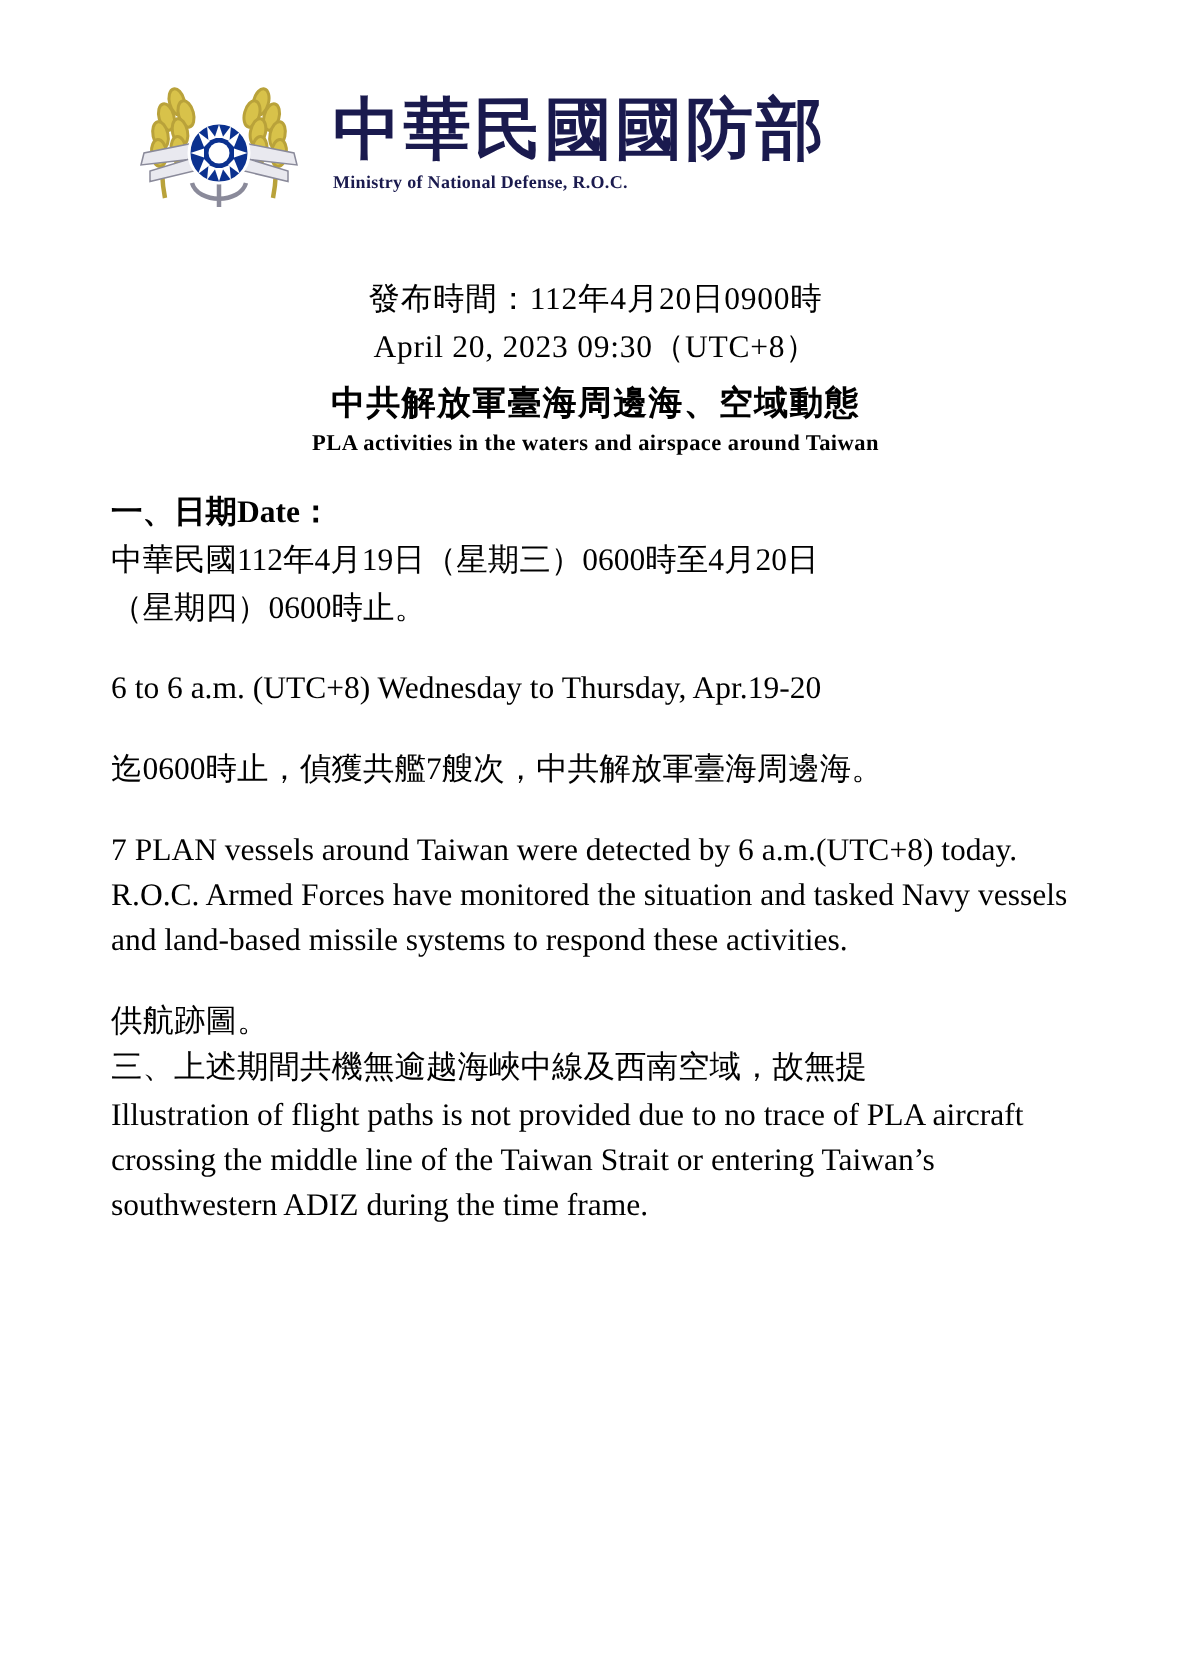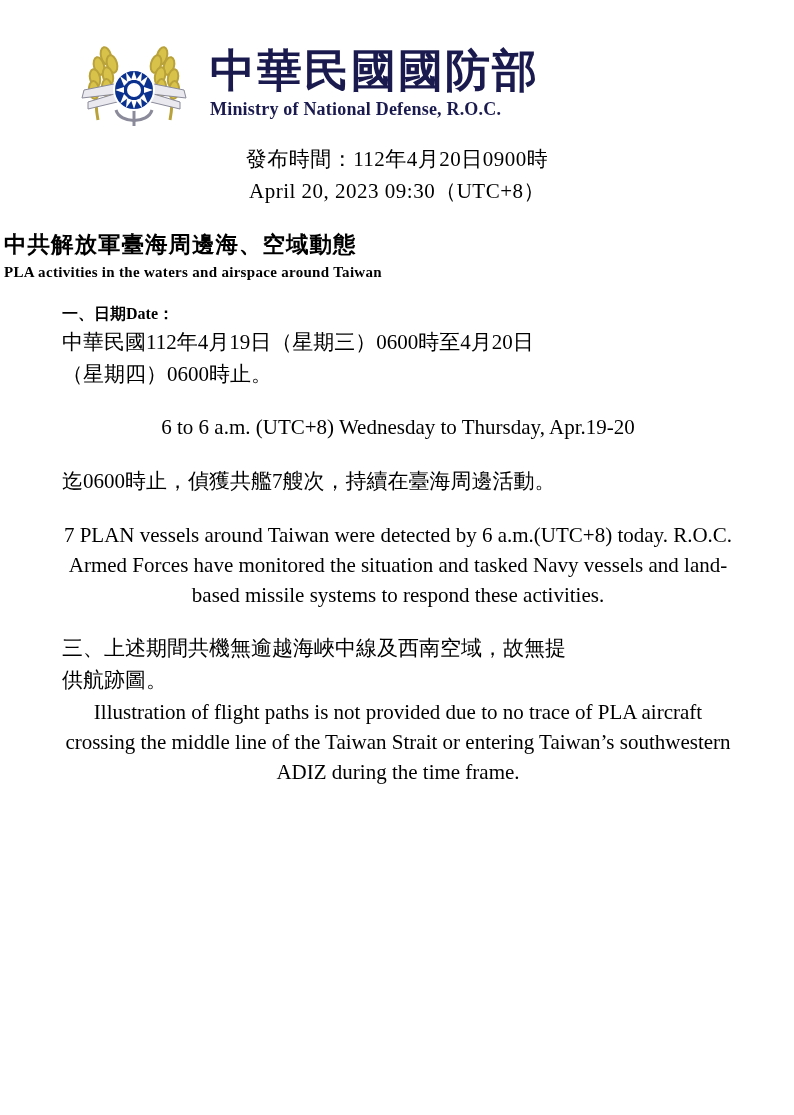--- a/index.html
+++ b/index.html
@@ -11,21 +11,21 @@
     width: 794px;
     height: 1115px;
     font-family: "Liberation Serif", "DejaVu Serif", serif;
     color: #000000;
     position: relative;
     overflow: hidden;
   }
   .page {
     width: 794px;
     height: 1115px;
-    padding: 4px;
+    padding: 16px;
     box-sizing: border-box;
     position: relative;
   }
 
   
   .header {
     display: flex;
     align-items: center;
     justify-content: flex-start;
     padding: 24px 0 4px 60px;
@@ -47,40 +47,40 @@
   .ministry-zh {
     font-family: "Liberation Serif", "DejaVu Serif", serif;
     font-size: 45px;
     font-weight: bold;
     letter-spacing: 2px;
     color: #1a1a4e;
     line-height: 1.15;
   }
   .ministry-en {
     font-family: "Liberation Serif", "DejaVu Serif", serif;
-    font-size: 18px;
+    font-size: 12px;
     font-weight: bold;
     color: #1a1a4e;
     letter-spacing: 0.2px;
     margin-top: 2px;
   }
 
   
   .release {
     text-align: center;
-    margin-top: 2px;
+    margin-top: 30px;
     font-size: 21px;
     line-height: 1.5;
   }
   .release div { letter-spacing: 0.5px; }
 
   
   .title-block {
-    text-align: left;
-    margin-top: 22px;
+    text-align: center;
+    margin-top: 6px;
   }
   .title-zh {
     font-size: 22.5px;
     font-weight: bold;
     letter-spacing: 1px;
   }
   .title-en {
     font-size: 15px;
     font-weight: bold;
     margin-top: 4px;
@@ -89,33 +89,33 @@
 
   
   .body {
     padding: 0 56px 0 58px;
     margin-top: 22px;
     font-size: 21px;
     line-height: 1.42;
   }
   .sec-head {
     font-weight: bold;
-    font-size: 16px;
+    font-size: 21px;
     margin-top: 6px;
   }
   .para {
     margin-top: 2px;
     text-align: justify;
   }
   .gap {
     height: 22px;
   }
   .en-para {
     margin-top: 2px;
-    text-align: center;
+    text-align: left;
   }
 </style>
 </head>
 <body>
 
 <div class="page">
 
   <div class="header">
     <div class="emblem">
       <svg width="140" height="112" viewBox="0 0 140 112" xmlns="http://www.w3.org/2000/svg">
@@ -191,24 +191,24 @@
   <div class="body">
 
     <div class="sec-head">一、日期Date：</div>
     <div class="para">中華民國112年4月19日（星期三）0600時至4月20日</div>
     <div class="para">（星期四）0600時止。</div>
     <div class="gap"></div>
     <div class="en-para">6 to 6 a.m. (UTC+8) Wednesday to Thursday, Apr.19-20</div>
 
     <div class="gap"></div>
 
-    <div class="para">迄0600時止，偵獲共艦7艘次，持續在臺海周邊活動。</div>
+    <div class="para">迄0600時止，偵獲共艦7艘次，中共解放軍臺海周邊海。</div>
     <div class="gap"></div>
     <div class="en-para">7 PLAN vessels around Taiwan were detected by 6 a.m.(UTC+8) today. R.O.C. Armed Forces have monitored the situation and tasked Navy vessels and land-based missile systems to respond these activities.</div>
 
     <div class="gap"></div>
 
+    <div class="para">供航跡圖。</div>
     <div class="para">三、上述期間共機無逾越海峽中線及西南空域，故無提</div>
-    <div class="para">供航跡圖。</div>
     <div class="en-para">Illustration of flight paths is not provided due to no trace of PLA aircraft crossing the middle line of the Taiwan Strait or entering Taiwan’s southwestern ADIZ during the time frame.</div>
 
   </div>
 </div>
 
 </body></html>

